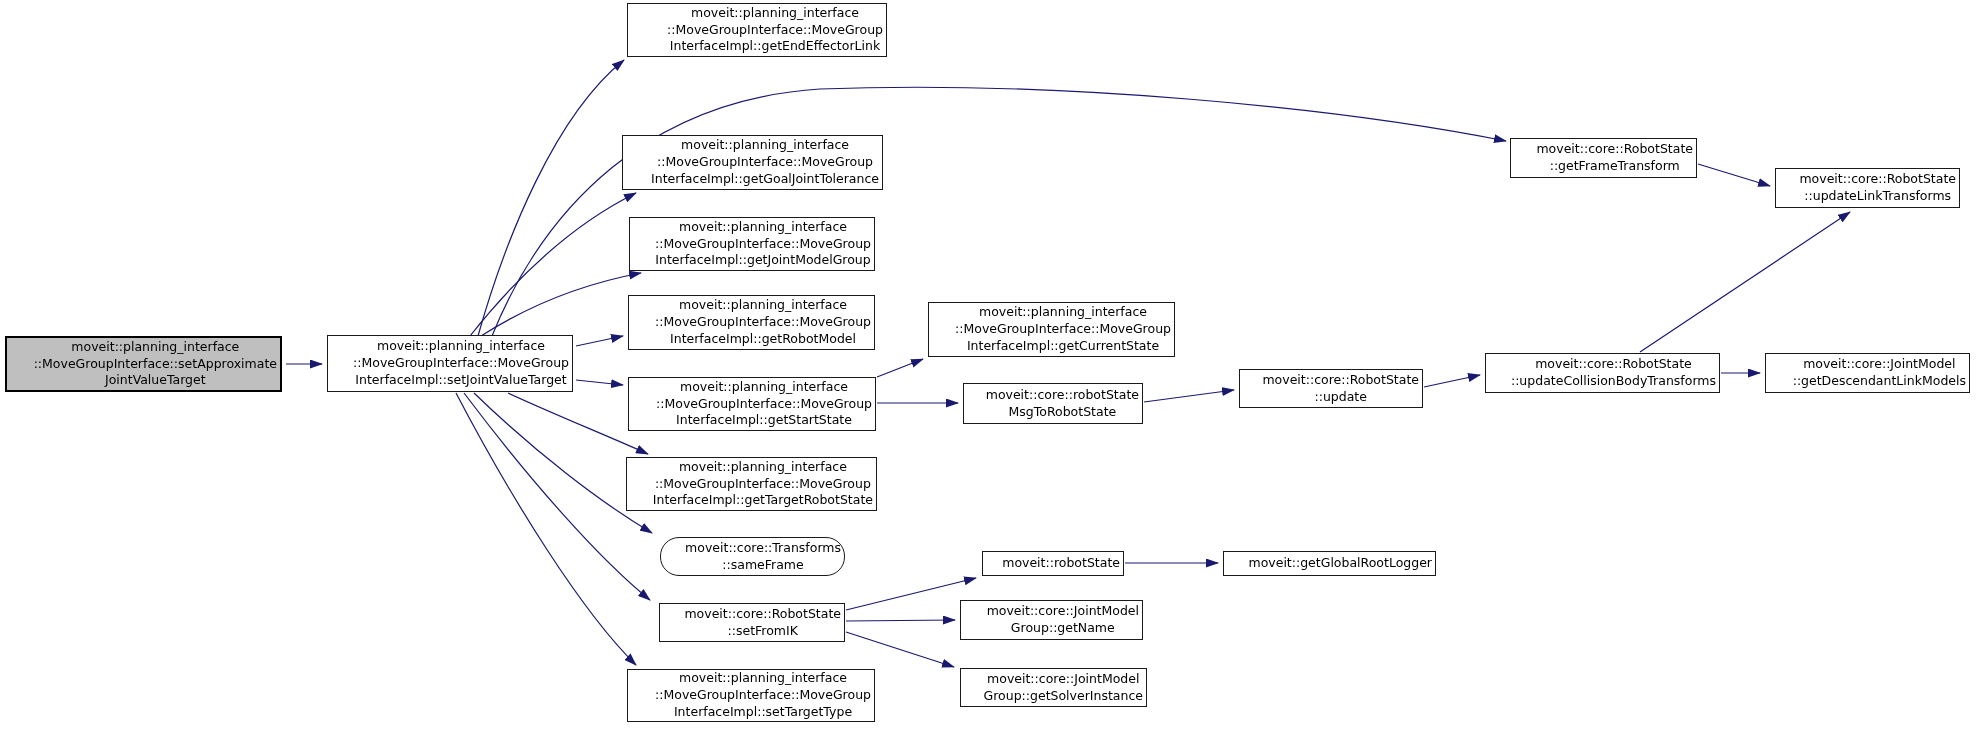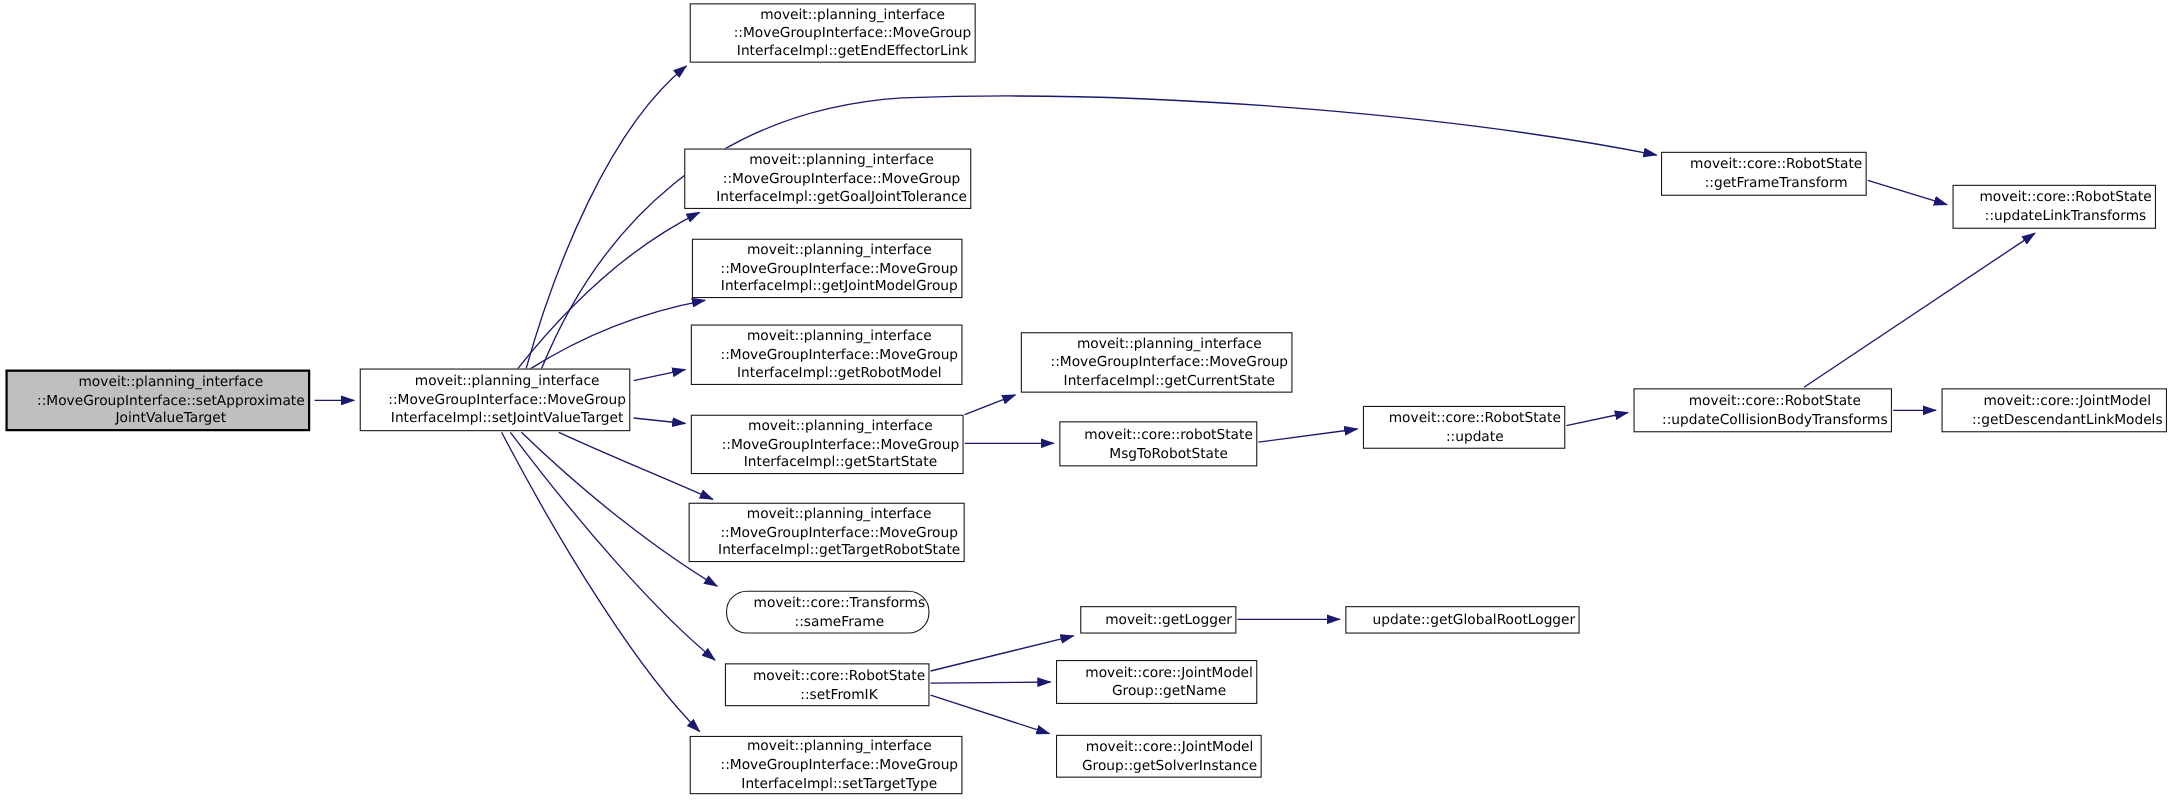--- a/index.html
+++ b/index.html
@@ -134,24 +134,24 @@
       </div>
       <div class="node" style="left: 963px; top: 383px; width: 180px; height: 41px;">
         <span class="node-label">moveit::core::robotState
 MsgToRobotState</span>
       </div>
       <div class="node" style="left: 1239px; top: 369px; width: 184px; height: 39px;">
         <span class="node-label">moveit::core::RobotState
 ::update</span>
       </div>
       <div class="node" style="left: 982px; top: 551px; width: 142px; height: 25px;">
-        <span class="node-label">moveit::getLogger</span>
+        <span class="node-label">moveit::robotState</span>
       </div>
       <div class="node" style="left: 1223px; top: 551px; width: 213px; height: 25px;">
-        <span class="node-label">update::getGlobalRootLogger</span>
+        <span class="node-label">moveit::getGlobalRootLogger</span>
       </div>
       <div class="node" style="left: 960px; top: 600px; width: 183px; height: 40px;">
         <span class="node-label">moveit::core::JointModel
 Group::getName</span>
       </div>
       <div class="node" style="left: 960px; top: 668px; width: 187px; height: 39px;">
         <span class="node-label">moveit::core::JointModel
 Group::getSolverInstance</span>
       </div>
       <div class="node" style="left: 1510px; top: 138px; width: 187px; height: 40px;">

